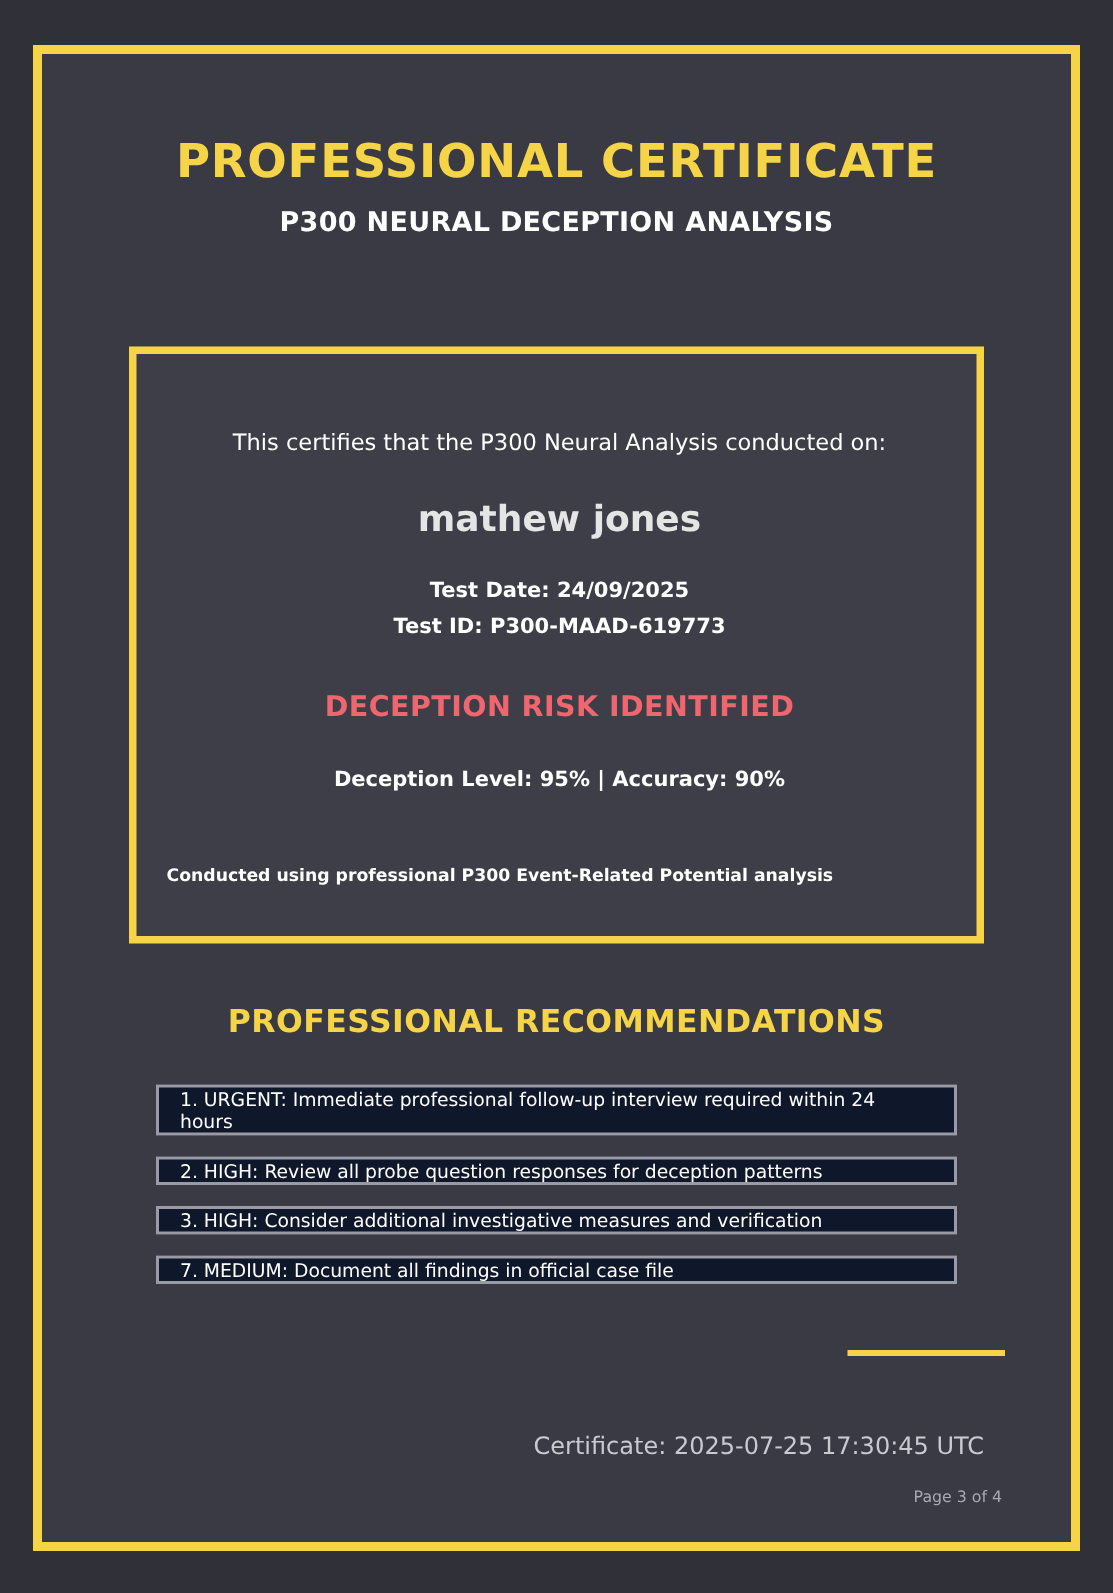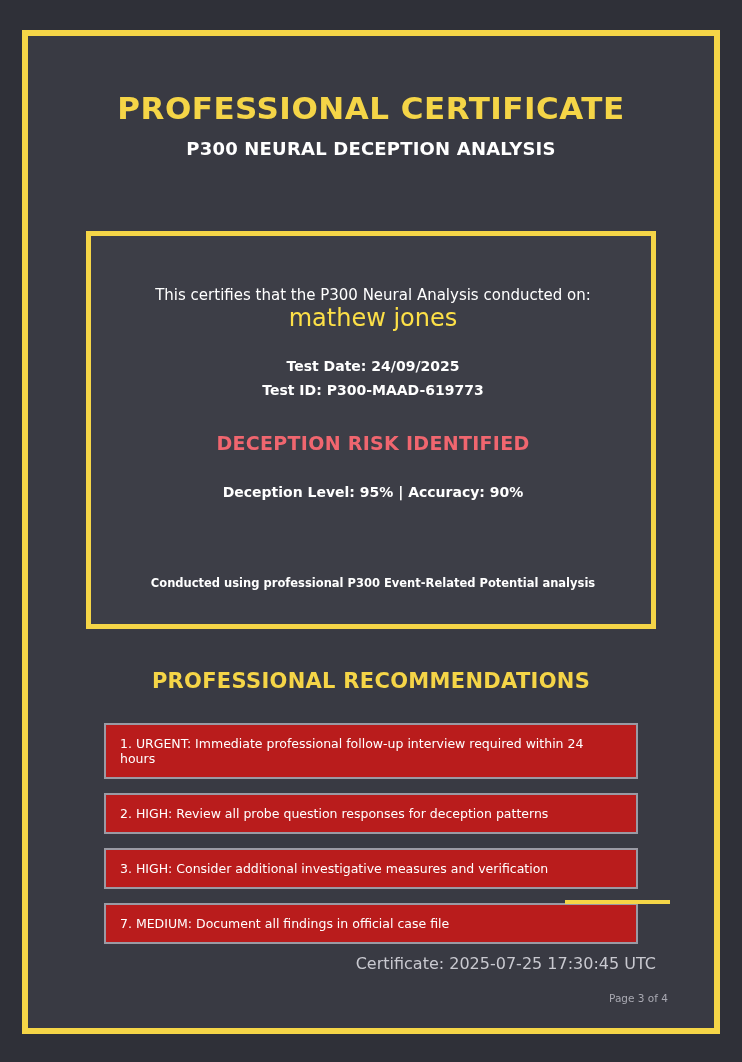--- a/index.html
+++ b/index.html
@@ -70,23 +70,24 @@
     padding: 44px 16px 34px 20px;
   }
   .certifies-line {
     text-align: center;
     color: #ffffff;
     font-size: 15px;
     margin-top: 6px;
   }
   .subject-name {
     text-align: center;
-    color: #fde047;
+    color: #e5e5e5;
     font-size: 24px;
-    font-weight: normal;
+    font-weight: bold;
+    margin-top: 28px;
   }
   .meta-line {
     text-align: center;
     color: #ffffff;
     font-size: 14px;
     font-weight: bold;
     margin-top: 26px;
   }
   .meta-line.second {
     margin-top: 8px;
@@ -100,44 +101,43 @@
     letter-spacing: 0.3px;
   }
   .levels-line {
     text-align: center;
     color: #ffffff;
     font-size: 14px;
     font-weight: bold;
     margin-top: 30px;
   }
   .method-line {
-    text-align: center;
     color: #ffffff;
     font-size: 11.5px;
     font-weight: bold;
-    margin-top: 76px;
+    margin-top: 48px;
   }
   .rec-title {
     text-align: center;
     color: #f5d547;
     font-size: 21px;
     font-weight: bold;
     margin-top: 40px;
     letter-spacing: 0.3px;
   }
   .rec-list {
     margin: 30px 34px 0 34px;
   }
   .rec-item {
     position: relative;
     border: 2px solid #9a9aa4;
-    background: #b91c1c;
+    background: #0f172a;
     color: #ffffff;
     font-size: 12.5px;
-    padding: 11px 14px;
+    padding: 0 14px;
     margin-bottom: 14px;
     box-sizing: border-box;
   }
   .accent-bar {
     position: absolute;
     right: 34px;
     top: 854px;
     width: 105px;
     height: 4px;
     background: #f5d547;

